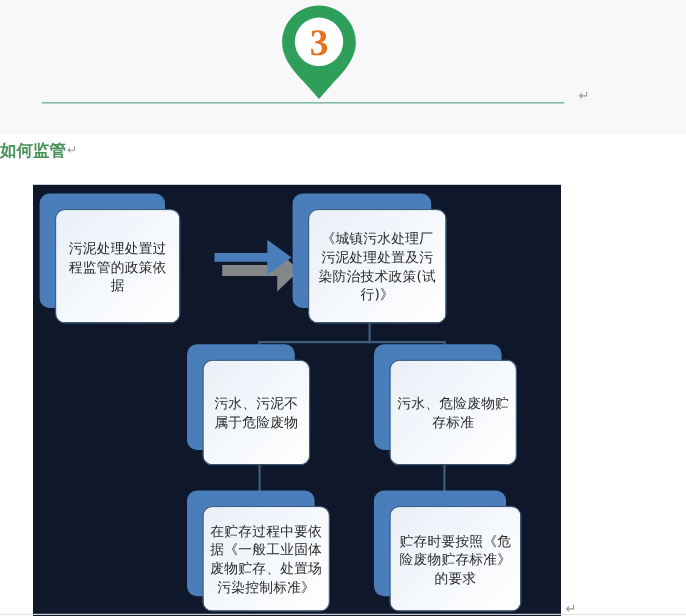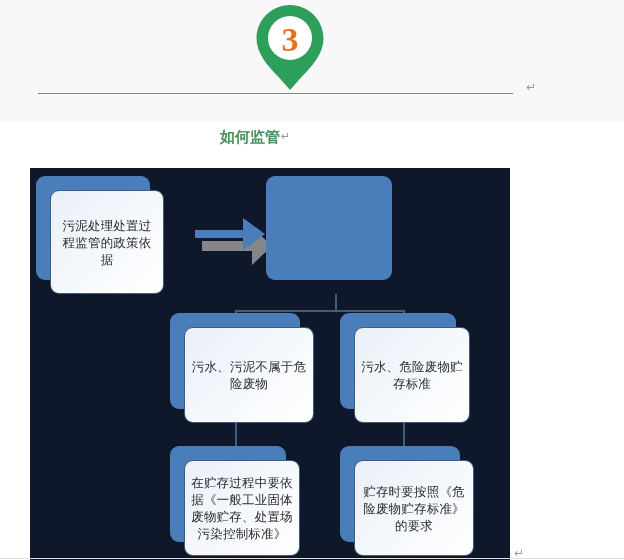--- a/index.html
+++ b/index.html
@@ -35,21 +35,21 @@
   }
   #header-pilcrow{
     position:absolute;left:526px;top:80px;
     font-size:12px;color:#9a9a9a;
     font-family:"DejaVu Sans",sans-serif;
   }
 
   
   #section-title{
     position:absolute;left:0;top:128px;width:510px;
-    text-align:center;
+    text-align:left;
     font-size:15px;font-weight:bold;color:#47915a;
     font-family:"DejaVu Sans","Liberation Sans",sans-serif;
     white-space:nowrap;
   }
   #section-title .pilcrow{
     font-size:11px;color:#9a9a9a;font-weight:normal;margin-left:1px;
     vertical-align:2px;
   }
 
   
@@ -80,21 +80,21 @@
     color:#2a2a2a;
     text-align:center;
     font-family:"DejaVu Sans","Liberation Sans",sans-serif;
     letter-spacing:0.2px;
     word-break:break-all;
   }
 
   
   #node-policy-basis{left:6px;  top:8px;   width:128px;height:118px;}
   #node-policy-doc  {left:236px;top:8px;   width:140px;height:118px;}
-  #node-not-hazard  {left:140px;top:145px; width:144px;height:110px;}
+  #node-not-hazard  {left:140px;top:145px; width:112px;height:110px;}
   #node-is-hazard   {left:310px;top:145px; width:130px;height:110px;}
   #node-general-std {left:140px;top:278px; width:130px;height:110px;border-radius:29px;}
   #node-hazard-std  {left:310px;top:278px; width:134px;height:110px;}
 
   
   #arrow-policy{
     position:absolute;left:163px;top:48px;width:78px;height:52px;
   }
   #arrow-policy svg{display:block;width:78px;height:52px;}
 
@@ -160,20 +160,23 @@
 
   <div class="node" id="node-policy-basis">
     <div class="plate"></div>
     <div class="card">
       <div class="label">污泥处理处置过程监管的政策依据</div>
     </div>
   </div>
 
   <div class="node" id="node-policy-doc">
     <div class="plate"></div>
+    <div class="card">
+      <div class="label">《城镇污水处理厂污泥处理处置及污染防治技术政策(试行)》</div>
+    </div>
   </div>
 
   <div class="node" id="node-not-hazard">
     <div class="plate"></div>
     <div class="card">
       <div class="label">污水、污泥不属于危险废物</div>
     </div>
   </div>
 
   <div class="node" id="node-is-hazard">

